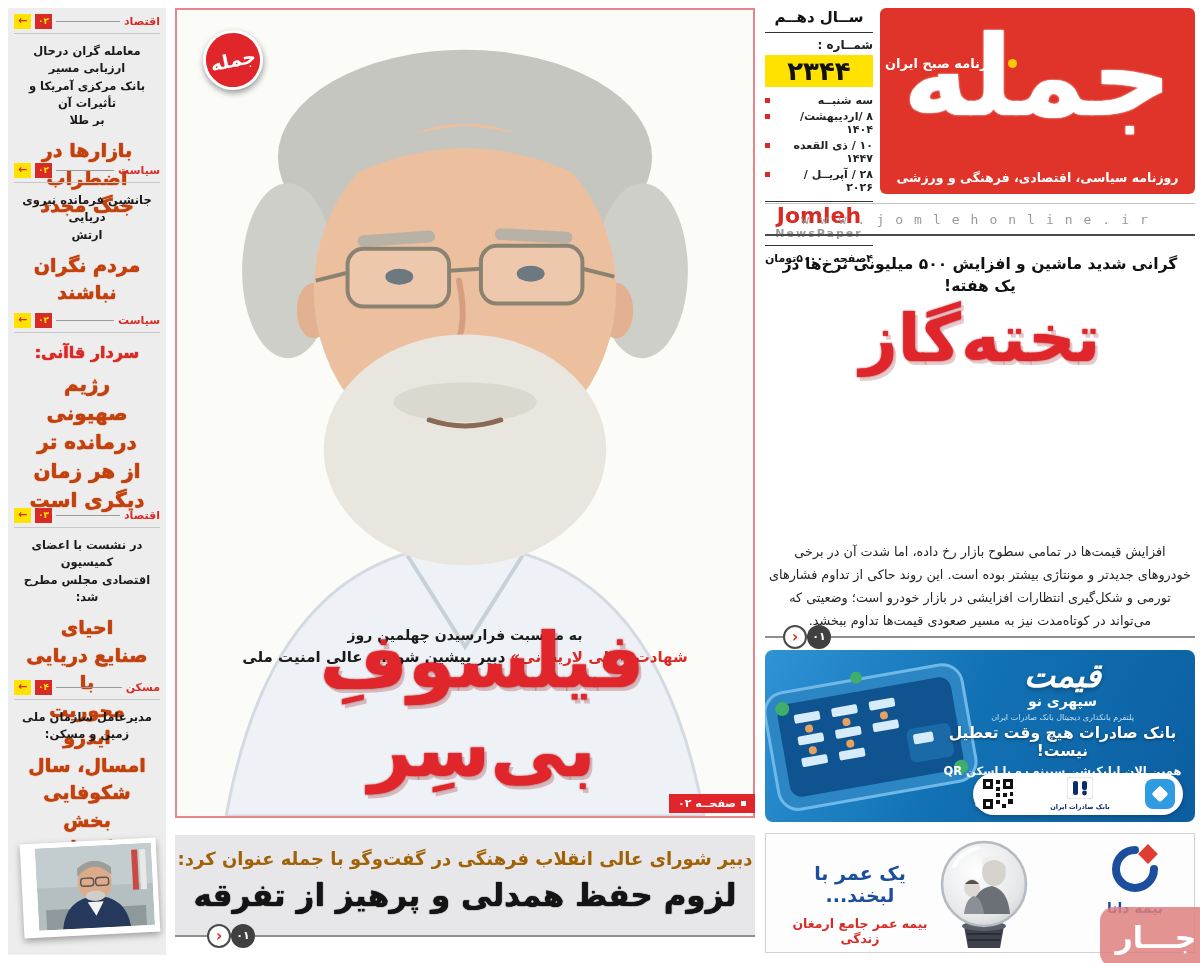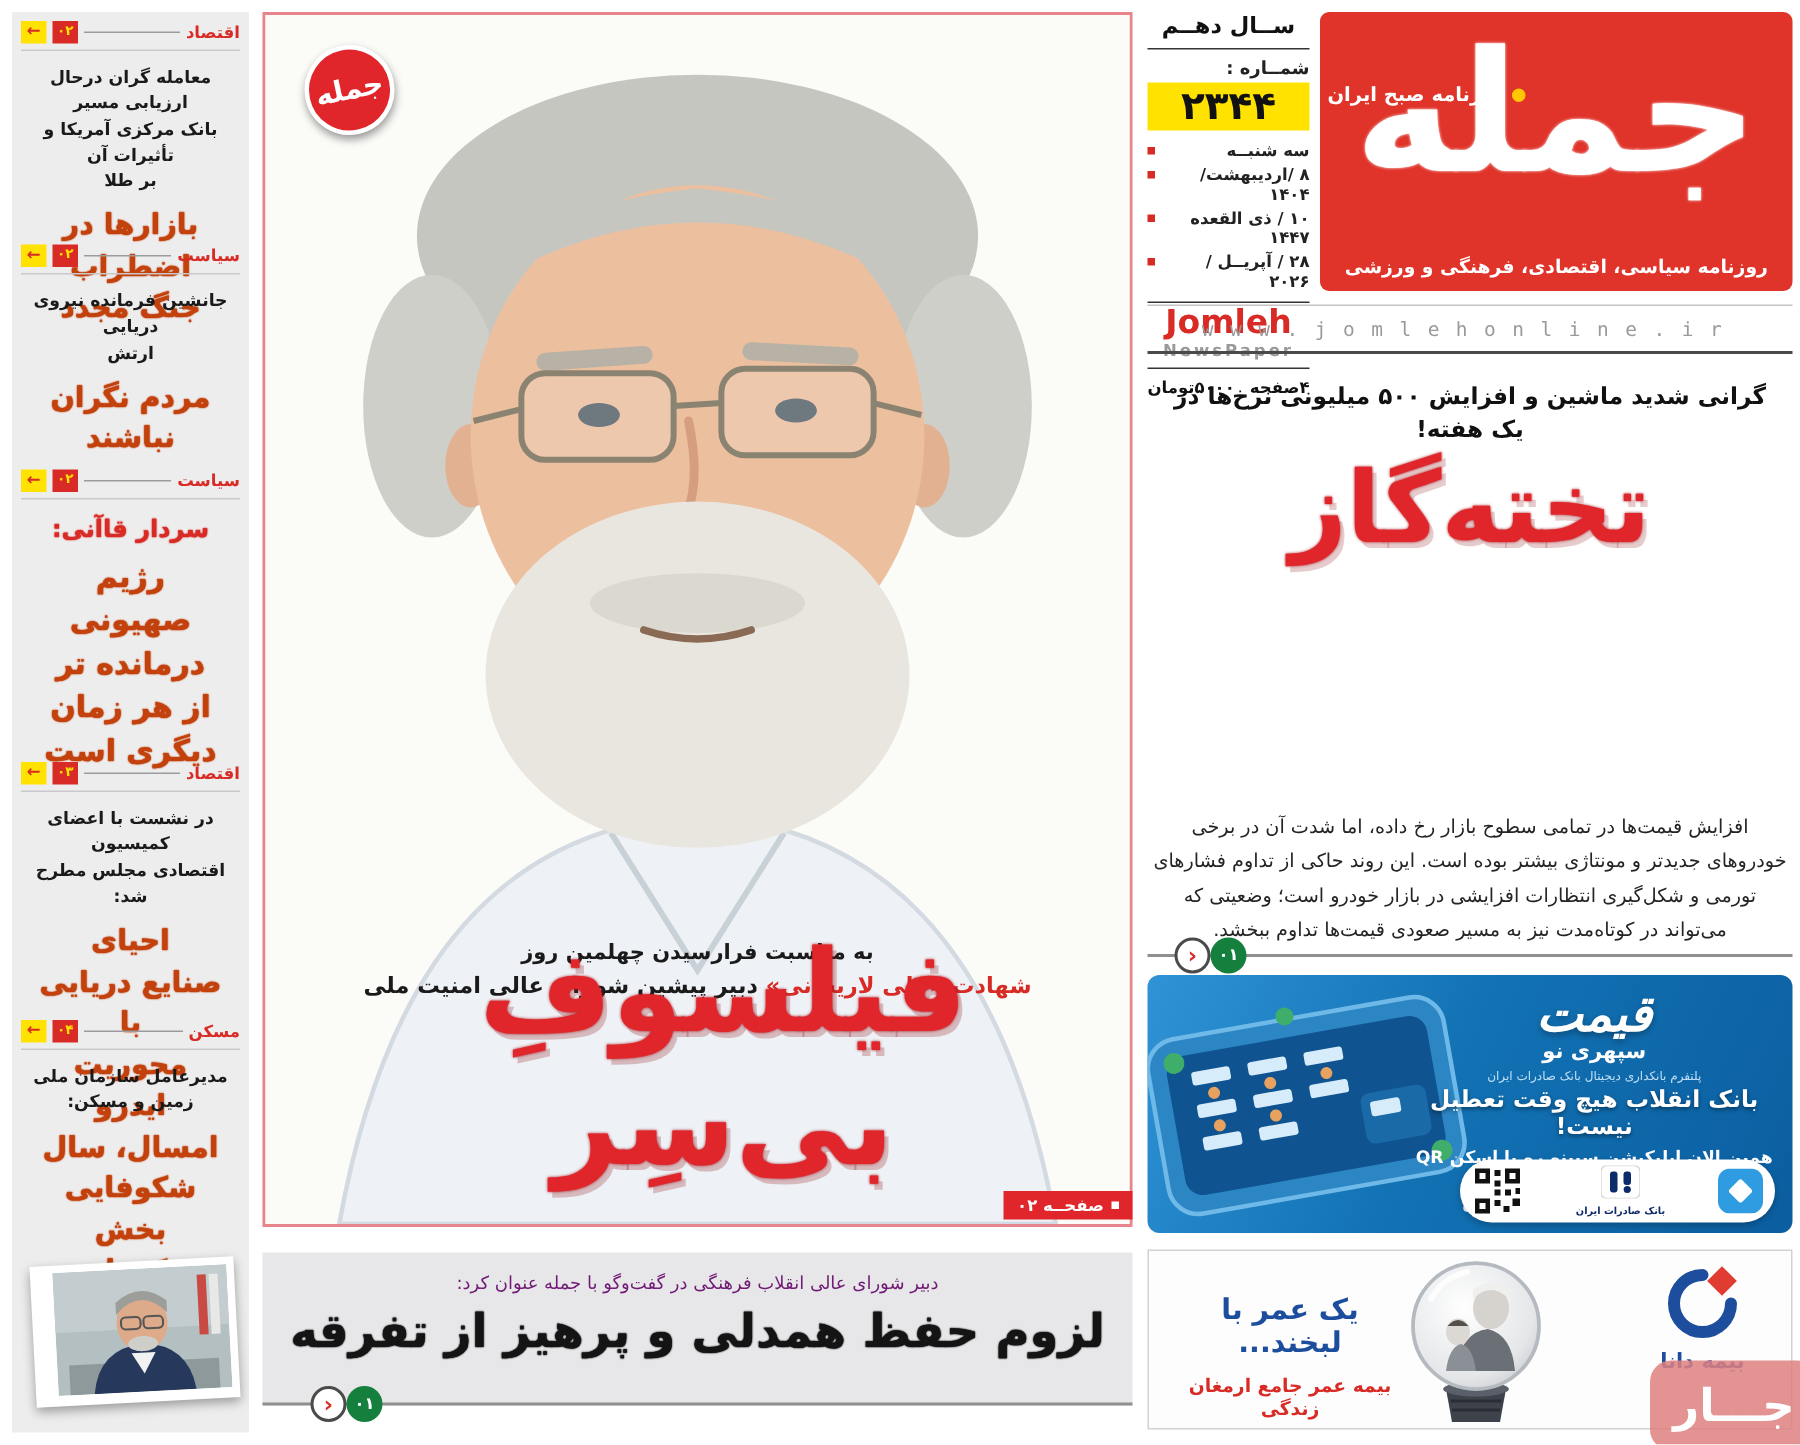--- a/index.html
+++ b/index.html
@@ -29,25 +29,25 @@
   #main-caption{position:absolute;bottom:150px;left:0;width:100%;text-align:center;}
   .cap1{font-size:14px;font-weight:bold;color:#1a1a1a;}
   .cap2{font-size:15px;font-weight:bold;color:#1a1a1a;margin-top:5px;}
   .cap2 .red{color:#d92b26;}
   #main-headline{position:absolute;bottom:22px;left:17px;width:100%;text-align:center;font-size:76px;font-weight:bold;color:#e0262b;letter-spacing:-2px;text-shadow:0 0 2px #a8141c,3px 4px 0 rgba(140,20,24,.25);}
   #page-tag{position:absolute;right:-2px;bottom:3px;background:#e0262b;color:#fff;font-size:11px;font-weight:bold;padding:3px 9px;display:flex;align-items:center;gap:5px;}
   .wsq{width:5px;height:5px;background:#fff;display:inline-block;}
 
   
   #bottom-strip{position:absolute;left:175px;top:835px;width:580px;height:100px;background:#e7e7e9;border-bottom:2px solid #8f8f8f;text-align:center;}
-  #strip-kicker{color:#701a75;font-size:12px;font-weight:normal;margin-top:13px;}
+  #strip-kicker{color:#a16207;font-size:18px;font-weight:bold;margin-top:13px;}
   #strip-headline{color:#141414;font-size:31px;font-weight:bold;margin-top:8px;letter-spacing:-1px;}
   .marker{position:absolute;display:flex;align-items:center;}
   .marker-back{width:24px;height:24px;border-radius:50%;background:#fff;border:2px solid #4a4a4a;color:#d92b26;font-size:15px;font-weight:bold;line-height:21px;text-align:center;box-sizing:border-box;}
-  .marker-num{width:24px;height:24px;border-radius:50%;background:#15803d;color:#fff;font-size:11px;font-weight:bold;line-height:24px;text-align:center;margin-right:-7px;z-index:2;}
+  .marker-num{width:24px;height:24px;border-radius:50%;background:#404040;color:#fff;font-size:11px;font-weight:bold;line-height:24px;text-align:center;margin-right:-7px;z-index:2;}
   #strip-marker{left:32px;bottom:-13px;}
 
   
   #rightcol{position:absolute;left:765px;top:0;width:430px;height:963px;}
   #masthead-info{position:absolute;right:322px;top:8px;width:108px;text-align:center;}
   .mi-year{font-size:15px;font-weight:bold;color:#111;border-bottom:1.5px solid #333;padding-bottom:6px;}
   .mi-issue-label{font-size:12px;font-weight:bold;color:#222;margin-top:5px;text-align:right;}
   .mi-issue-num{background:#ffe200;color:#111;font-size:26px;font-weight:bold;margin-top:3px;padding:1px 0;}
   .mi-dates{margin-top:7px;border-bottom:1.5px solid #333;padding-bottom:7px;}
   .mi-date{position:relative;font-size:11px;font-weight:bold;color:#222;text-align:right;padding-left:10px;margin-top:3px;}
@@ -323,21 +323,21 @@
           <rect x="154" y="92" width="20" height="10" rx="2" fill="#d7ecfa"></rect>
           <circle cx="30" cy="44" r="7" fill="#3fae6a"></circle>
           <circle cx="196" cy="132" r="7" fill="#3fae6a"></circle>
           <circle cx="108" cy="26" r="6" fill="#3fae6a"></circle>
         </g>
       </svg>
       <div id="bank-text">
         <div id="bank-logo">قیمت</div>
         <div id="bank-sub">سپهری نو</div>
         <div id="bank-micro">پلتفرم بانکداری دیجیتال بانک صادرات ایران</div>
-        <div id="bank-line1">بانک انقلاب هیچ وقت تعطیل نیست!</div>
+        <div id="bank-line1">بانک صادرات هیچ وقت تعطیل نیست!</div>
         <div id="bank-line2">همین الان اپلیکیشن سپینو رو با اسکن QR دانلود کن</div>
         <div id="bank-line3">و زیر ۳ دقیقه افتتاح حساب کن</div>
       </div>
       <div id="bank-pill">
         <svg width="30" height="30" viewBox="0 0 30 30">
           <rect width="30" height="30" rx="8" fill="#2f9be0"></rect>
           <rect x="9" y="9" width="12" height="12" rx="2" fill="#fff" transform="rotate(45 15 15)"></rect>
         </svg>
         <div style="text-align:center;">
           <svg width="26" height="22" viewBox="0 0 26 22">

